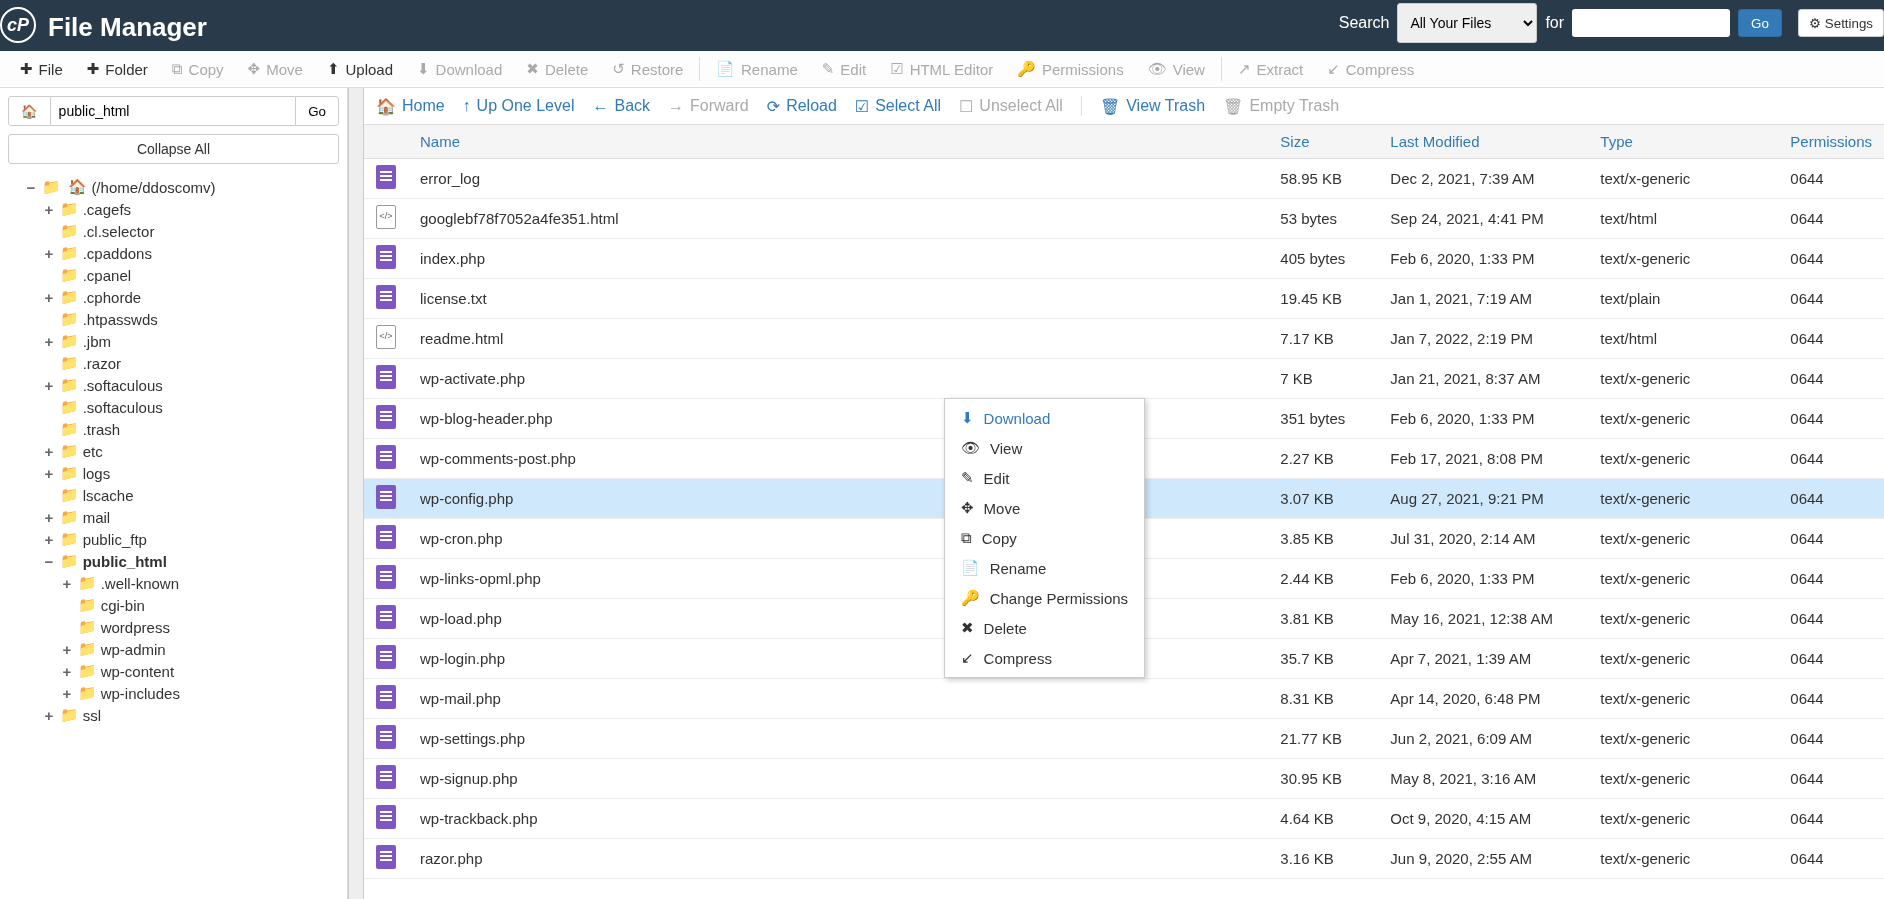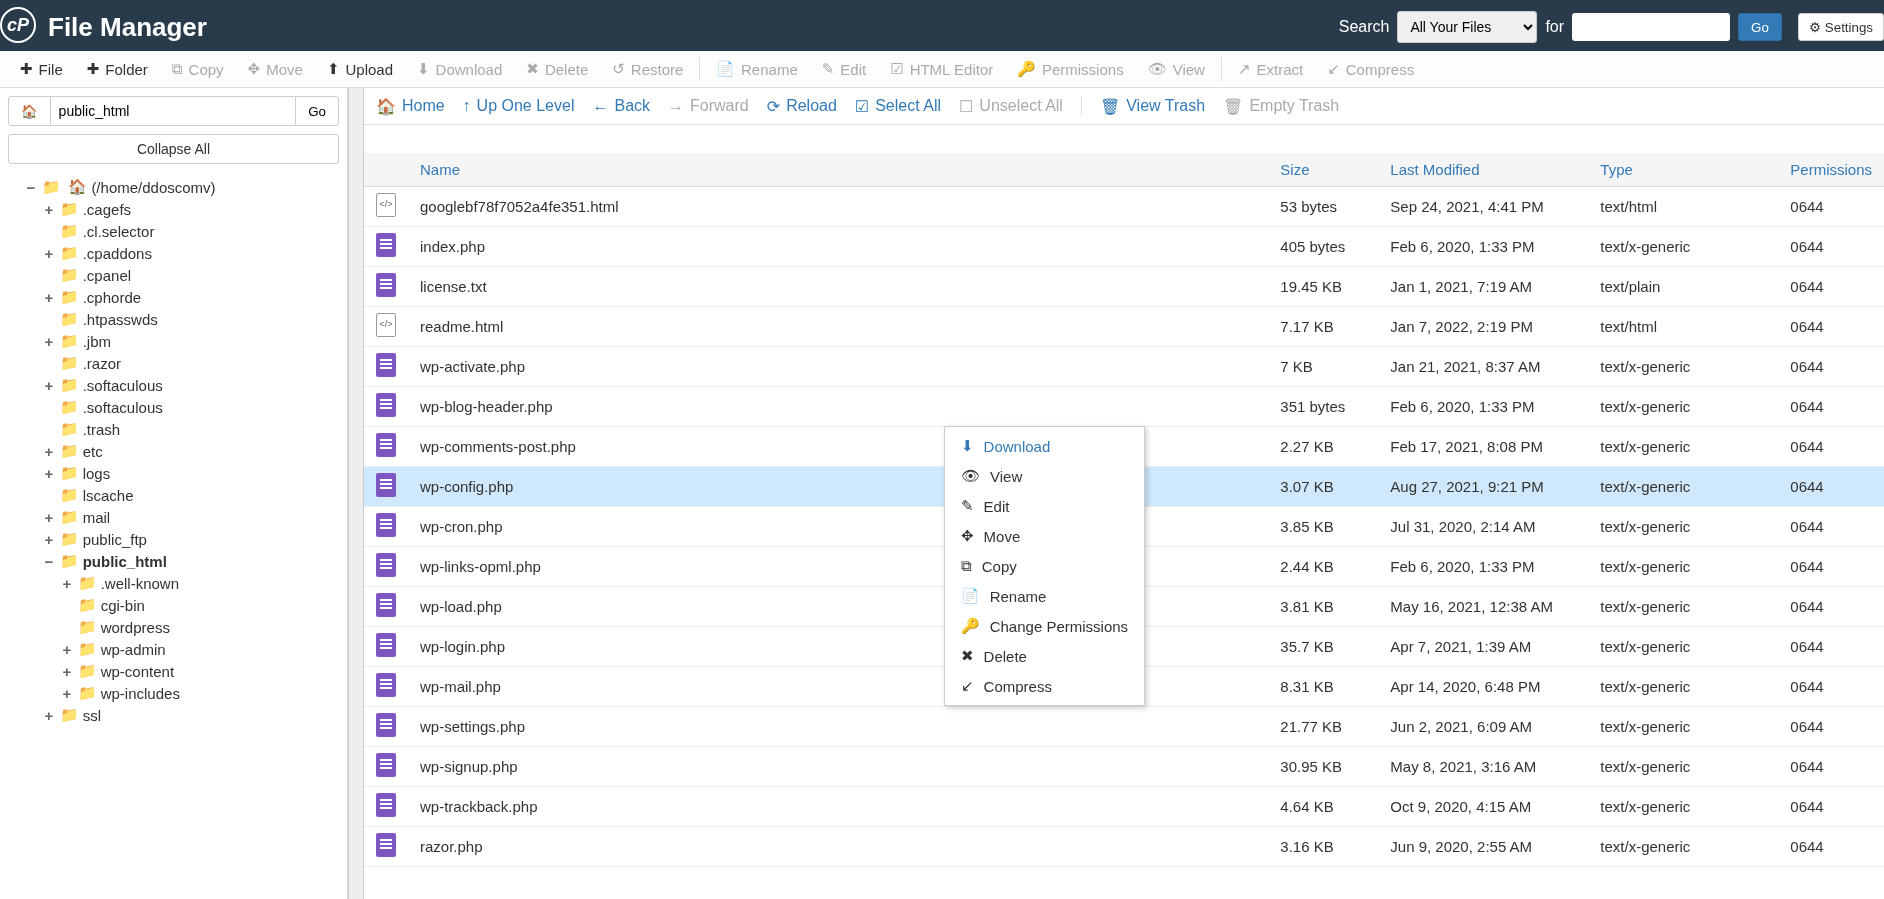--- a/index.html
+++ b/index.html
@@ -3,21 +3,21 @@
   <meta charset="utf-8">
   <style>
     * { box-sizing: border-box; margin: 0; padding: 0; }
     body { font-family: -apple-system, BlinkMacSystemFont, "Segoe UI", Arial, sans-serif; font-size: 14px; color: #333; overflow: hidden; }
     
     .header { background: #293a4a; color: white; display: flex; align-items: flex-end; padding: 8px 0; height: 51px; }
     .logo-circle { width: 36px; height: 36px; border: 2px solid white; border-radius: 50%; display: flex; align-items: center; justify-content: center; font-weight: bold; font-style: italic; font-size: 18px; margin-right: 12px; }
     .app-title { font-size: 26px; font-weight: 700; flex: 1; }
     .search-area { display: flex; align-items: center; gap: 8px; }
     .search-label { font-size: 16px; }
-    .search-select { padding: 4px 8px; border: 1px solid #ccc; border-radius: 3px; font-size: 14px; height: 32px; width: 140px; }
+    .search-select { padding: 4px 8px; border: 1px solid #ccc; border-radius: 3px; font-size: 14px; height: 40px; width: 140px; }
     .search-input { padding: 4px 8px; border: none; border-radius: 3px; height: 28px; width: 158px; }
     .go-btn { background: #337ab7; color: white; border: 1px solid #2e6da4; padding: 4px 12px; border-radius: 3px; cursor: pointer; height: 28px; }
     .settings-btn { background: white; color: #333; border: 1px solid #ccc; padding: 4px 10px; border-radius: 3px; cursor: pointer; height: 28px; margin-left: 8px; display: flex; align-items: center; gap: 4px; }
     
     .toolbar { background: #fdfdfd; border-bottom: 1px solid #ddd; display: flex; align-items: center; padding: 0 8px; height: 37px; }
     .toolbar-btn { display: flex; align-items: center; gap: 6px; padding: 6px 12px; cursor: pointer; color: #333; font-size: 15px; }
     .toolbar-btn.disabled { color: #aaa; }
     .toolbar-sep { width: 1px; height: 24px; background: #ddd; margin: 0 4px; }
     
     .main { display: flex; height: calc(100vh - 88px); }
@@ -40,21 +40,21 @@
     .indent-3 { padding-left: 52px; }
     
     .splitter { width: 16px; background: #eee; cursor: col-resize; border-left: 1px solid #ccc; border-right: 1px solid #ccc; }
     
     .content { flex: 1; display: flex; flex-direction: column; overflow: hidden; }
     .nav-bar { display: flex; align-items: center; padding: 8px 12px; gap: 18px; border-bottom: 1px solid #ddd; }
     .nav-btn { display: flex; align-items: center; gap: 6px; color: #337ab7; cursor: pointer; font-size: 16px; }
     .nav-btn.disabled { color: #aaa; }
     .nav-sep { width: 1px; height: 20px; background: #ddd; }
     
-    .table-wrap { flex: 1; overflow-y: auto; position: relative; margin-top: 28px; }
+    .table-wrap { flex: 1; overflow-y: auto; position: relative; }
     .file-table { width: 100%; border-collapse: collapse; }
     .file-table thead th { text-align: left; padding: 8px 12px; background: #f5f5f5; border-bottom: 1px solid #ddd; color: #337ab7; font-weight: normal; font-size: 15px; position: sticky; top: 0; }
     .file-table thead th:first-child { width: 40px; }
     .file-table tbody tr { border-bottom: 1px solid #eee; }
     .file-table tbody tr.selected { background: #cfe8fc; }
     .file-table tbody td { padding: 6px 12px; font-size: 15px; }
     .file-icon-cell { text-align: center; width: 40px; }
     .file-icon { display: inline-block; width: 20px; height: 24px; background: #7e57c2; position: relative; border-radius: 2px; }
     .file-icon::before { content: ""; position: absolute; top: 6px; left: 4px; right: 4px; height: 2px; background: white; box-shadow: 0 4px 0 white, 0 8px 0 white; }
     .file-icon.html { background: white; border: 1px solid #999; }
@@ -346,20 +346,28 @@
             <th></th>
             <th class="col-name">Name</th>
             <th class="col-size">Size</th>
             <th class="col-modified">Last Modified</th>
             <th class="col-type">Type</th>
             <th class="col-perms">Permissions</th>
           </tr>
         </thead>
         <tbody id="file-rows">
             <tr>
+              <td class="file-icon-cell"><span class="file-icon"></span></td>
+              <td>error_log</td>
+              <td>58.95 KB</td>
+              <td>Dec 2, 2021, 7:39 AM</td>
+              <td>text/x-generic</td>
+              <td>0644</td>
+            </tr>
+            <tr>
               <td class="file-icon-cell"><span class="file-icon html"></span></td>
               <td>googlebf78f7052a4fe351.html</td>
               <td>53 bytes</td>
               <td>Sep 24, 2021, 4:41 PM</td>
               <td>text/html</td>
               <td>0644</td>
             </tr>
             <tr>
               <td class="file-icon-cell"><span class="file-icon"></span></td>
               <td>index.php</td>

